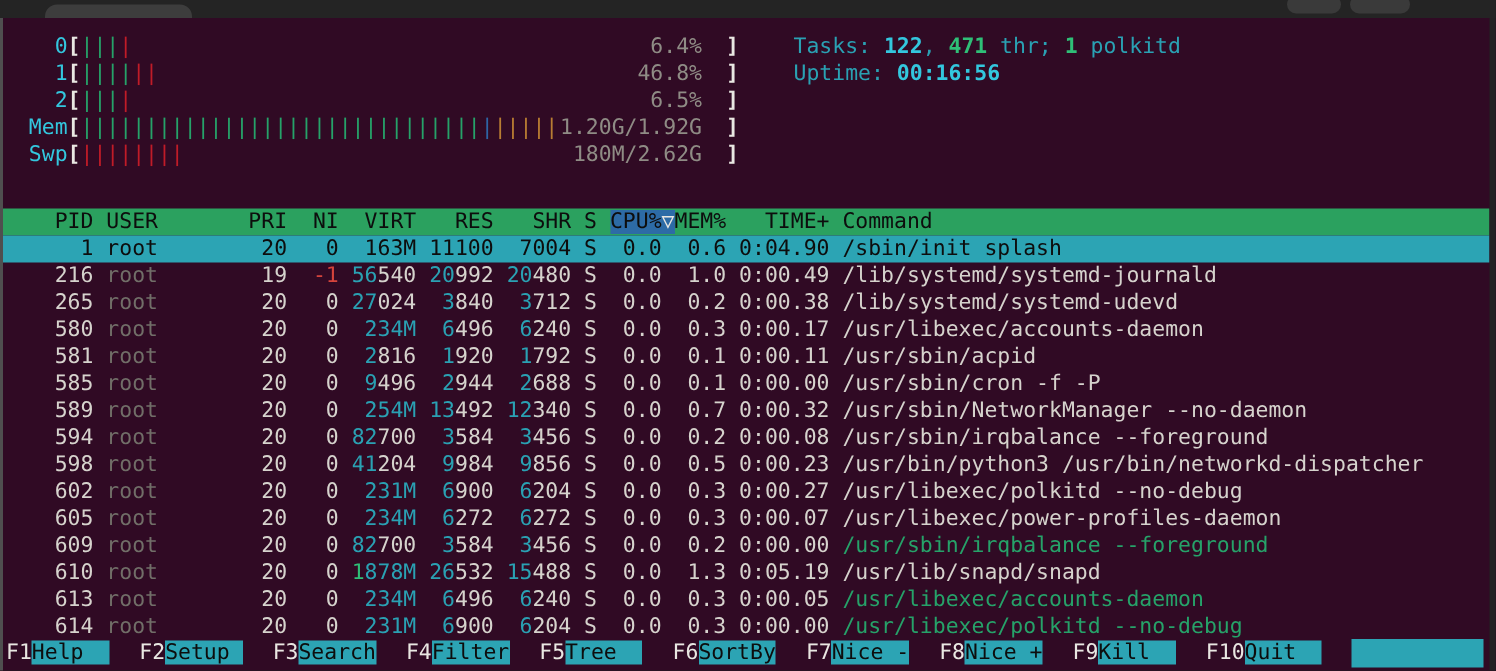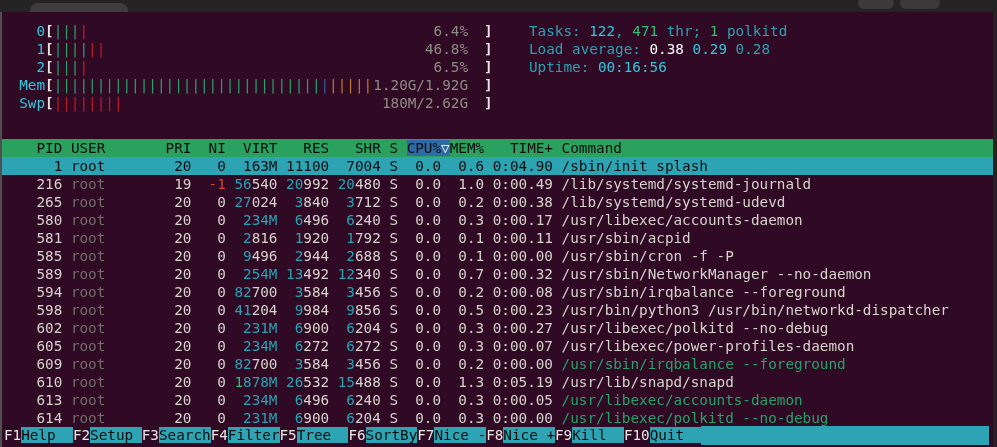--- a/index.html
+++ b/index.html
@@ -34,28 +34,28 @@
   .c-green{color:var(--green);}
   .c-bgreen{color:var(--bright-green);text-align:center;}
   .c-red{color:var(--bright-red);}
   .c-fg{color:var(--foreground);}
   .c-user{color:var(--user-gray);}
   .c-white{color:#ffffff;}
   .c-barg{color:var(--green);}
   .c-barr{color:var(--red);}
   .c-barb{color:var(--blue);}
   .c-baro{color:var(--orange);}
-  .bold{font-weight:normal;}
+  .bold{font-weight:bold;}
   .thead{background:var(--header-bg);color:var(--black);}
   .thead .sortcell{background:var(--sort-bg);}
   .thead .sortarrow{color:#e9e7e2;}
   .row-selected{background:var(--selected-bg);}
   .row-selected span{color:var(--black) !important;}
   .keybar{position:absolute;left:2px;right:4px;bottom:2px;height:19px;display:flex;
-    font-family:"DejaVu Sans Mono",monospace;font-size:14.3px;line-height:19px;white-space:pre;}
+    font-family:"DejaVu Sans Mono",monospace;font-size:14.3px;line-height:19px;white-space:pre;gap:20px;}
   .fkey{color:#e9e7e2;}
   .flabel{background:var(--keybar-bg);color:var(--black);}
   .kfill{flex:1;background:var(--keybar-bg);}
 </style>
 </head>
 <body>
 
 <div class="app">
   <div class="topbar">
     <div class="tab"></div>
@@ -86,18 +86,17 @@
         <div class="line"><span class="c-fg">    598</span><span> </span><span class="c-user">root      </span><span> </span><span class="c-fg"> 20</span><span> </span><span class="c-fg">  0</span><span> </span><span class="c-cyan">41</span><span class="c-fg">204</span><span> </span><span class="c-fg"> </span><span class="c-cyan">9</span><span class="c-fg">984</span><span> </span><span class="c-fg"> </span><span class="c-cyan">9</span><span class="c-fg">856</span><span> </span><span class="c-fg">S</span><span> </span><span class="c-fg"> 0.0</span><span> </span><span class="c-fg"> 0.5</span><span class="c-fg"> 0:00.23</span><span> </span><span class="c-fg">/usr/bin/python3 /usr/bin/networkd-dispatcher</span></div>
         <div class="line"><span class="c-fg">    602</span><span> </span><span class="c-user">root      </span><span> </span><span class="c-fg"> 20</span><span> </span><span class="c-fg">  0</span><span> </span><span class="c-fg"> </span><span class="c-cyan">231M</span><span> </span><span class="c-fg"> </span><span class="c-cyan">6</span><span class="c-fg">900</span><span> </span><span class="c-fg"> </span><span class="c-cyan">6</span><span class="c-fg">204</span><span> </span><span class="c-fg">S</span><span> </span><span class="c-fg"> 0.0</span><span> </span><span class="c-fg"> 0.3</span><span class="c-fg"> 0:00.27</span><span> </span><span class="c-fg">/usr/libexec/polkitd --no-debug</span></div>
         <div class="line"><span class="c-fg">    605</span><span> </span><span class="c-user">root      </span><span> </span><span class="c-fg"> 20</span><span> </span><span class="c-fg">  0</span><span> </span><span class="c-fg"> </span><span class="c-cyan">234M</span><span> </span><span class="c-fg"> </span><span class="c-cyan">6</span><span class="c-fg">272</span><span> </span><span class="c-fg"> </span><span class="c-cyan">6</span><span class="c-fg">272</span><span> </span><span class="c-fg">S</span><span> </span><span class="c-fg"> 0.0</span><span> </span><span class="c-fg"> 0.3</span><span class="c-fg"> 0:00.07</span><span> </span><span class="c-fg">/usr/libexec/power-profiles-daemon</span></div>
         <div class="line"><span class="c-fg">    609</span><span> </span><span class="c-user">root      </span><span> </span><span class="c-fg"> 20</span><span> </span><span class="c-fg">  0</span><span> </span><span class="c-cyan">82</span><span class="c-fg">700</span><span> </span><span class="c-fg"> </span><span class="c-cyan">3</span><span class="c-fg">584</span><span> </span><span class="c-fg"> </span><span class="c-cyan">3</span><span class="c-fg">456</span><span> </span><span class="c-fg">S</span><span> </span><span class="c-fg"> 0.0</span><span> </span><span class="c-fg"> 0.2</span><span class="c-fg"> 0:00.00</span><span> </span><span class="c-green">/usr/sbin/irqbalance --foreground</span></div>
         <div class="line"><span class="c-fg">    610</span><span> </span><span class="c-user">root      </span><span> </span><span class="c-fg"> 20</span><span> </span><span class="c-fg">  0</span><span> </span><span class="c-bgreen">1</span><span class="c-cyan">878M</span><span> </span><span class="c-cyan">26</span><span class="c-fg">532</span><span> </span><span class="c-cyan">15</span><span class="c-fg">488</span><span> </span><span class="c-fg">S</span><span> </span><span class="c-fg"> 0.0</span><span> </span><span class="c-fg"> 1.3</span><span class="c-fg"> 0:05.19</span><span> </span><span class="c-fg">/usr/lib/snapd/snapd</span></div>
         <div class="line"><span class="c-fg">    613</span><span> </span><span class="c-user">root      </span><span> </span><span class="c-fg"> 20</span><span> </span><span class="c-fg">  0</span><span> </span><span class="c-fg"> </span><span class="c-cyan">234M</span><span> </span><span class="c-fg"> </span><span class="c-cyan">6</span><span class="c-fg">496</span><span> </span><span class="c-fg"> </span><span class="c-cyan">6</span><span class="c-fg">240</span><span> </span><span class="c-fg">S</span><span> </span><span class="c-fg"> 0.0</span><span> </span><span class="c-fg"> 0.3</span><span class="c-fg"> 0:00.05</span><span> </span><span class="c-green">/usr/libexec/accounts-daemon</span></div>
         <div class="line"><span class="c-fg">    614</span><span> </span><span class="c-user">root      </span><span> </span><span class="c-fg"> 20</span><span> </span><span class="c-fg">  0</span><span> </span><span class="c-fg"> </span><span class="c-cyan">231M</span><span> </span><span class="c-fg"> </span><span class="c-cyan">6</span><span class="c-fg">900</span><span> </span><span class="c-fg"> </span><span class="c-cyan">6</span><span class="c-fg">204</span><span> </span><span class="c-fg">S</span><span> </span><span class="c-fg"> 0.0</span><span> </span><span class="c-fg"> 0.3</span><span class="c-fg"> 0:00.00</span><span> </span><span class="c-green">/usr/libexec/polkitd --no-debug</span></div>
       </div>
     <div class="infoblock" id="infoblock">
         <div class="line"><span class="c-cyan">Tasks: </span><span class="c-bcyan bold">122</span><span class="c-cyan">, </span><span class="c-bgreen bold">471</span><span class="c-cyan"> thr; </span><span class="c-bgreen bold">1</span><span class="c-cyan"> polkitd</span></div>
-        <div class="line"><span class="c-cyan">Load average: </span><span class="c-white bold">0.38 </span><span class="c-bcyan bold">0.29 </span><span class="c-cyan">0.28</span></div>
         <div class="line"><span class="c-cyan">Uptime: </span><span class="c-bcyan bold">00:16:56</span></div>
       </div>
     <div class="keybar" id="keybar"><span><span class="fkey">F1</span><span class="flabel">Help  </span></span><span><span class="fkey">F2</span><span class="flabel">Setup </span></span><span><span class="fkey">F3</span><span class="flabel">Search</span></span><span><span class="fkey">F4</span><span class="flabel">Filter</span></span><span><span class="fkey">F5</span><span class="flabel">Tree  </span></span><span><span class="fkey">F6</span><span class="flabel">SortBy</span></span><span><span class="fkey">F7</span><span class="flabel">Nice -</span></span><span><span class="fkey">F8</span><span class="flabel">Nice +</span></span><span><span class="fkey">F9</span><span class="flabel">Kill  </span></span><span><span class="fkey">F10</span><span class="flabel">Quit  </span></span><span class="kfill"></span></div>
   </div>
 </div>
 
 </body></html>

